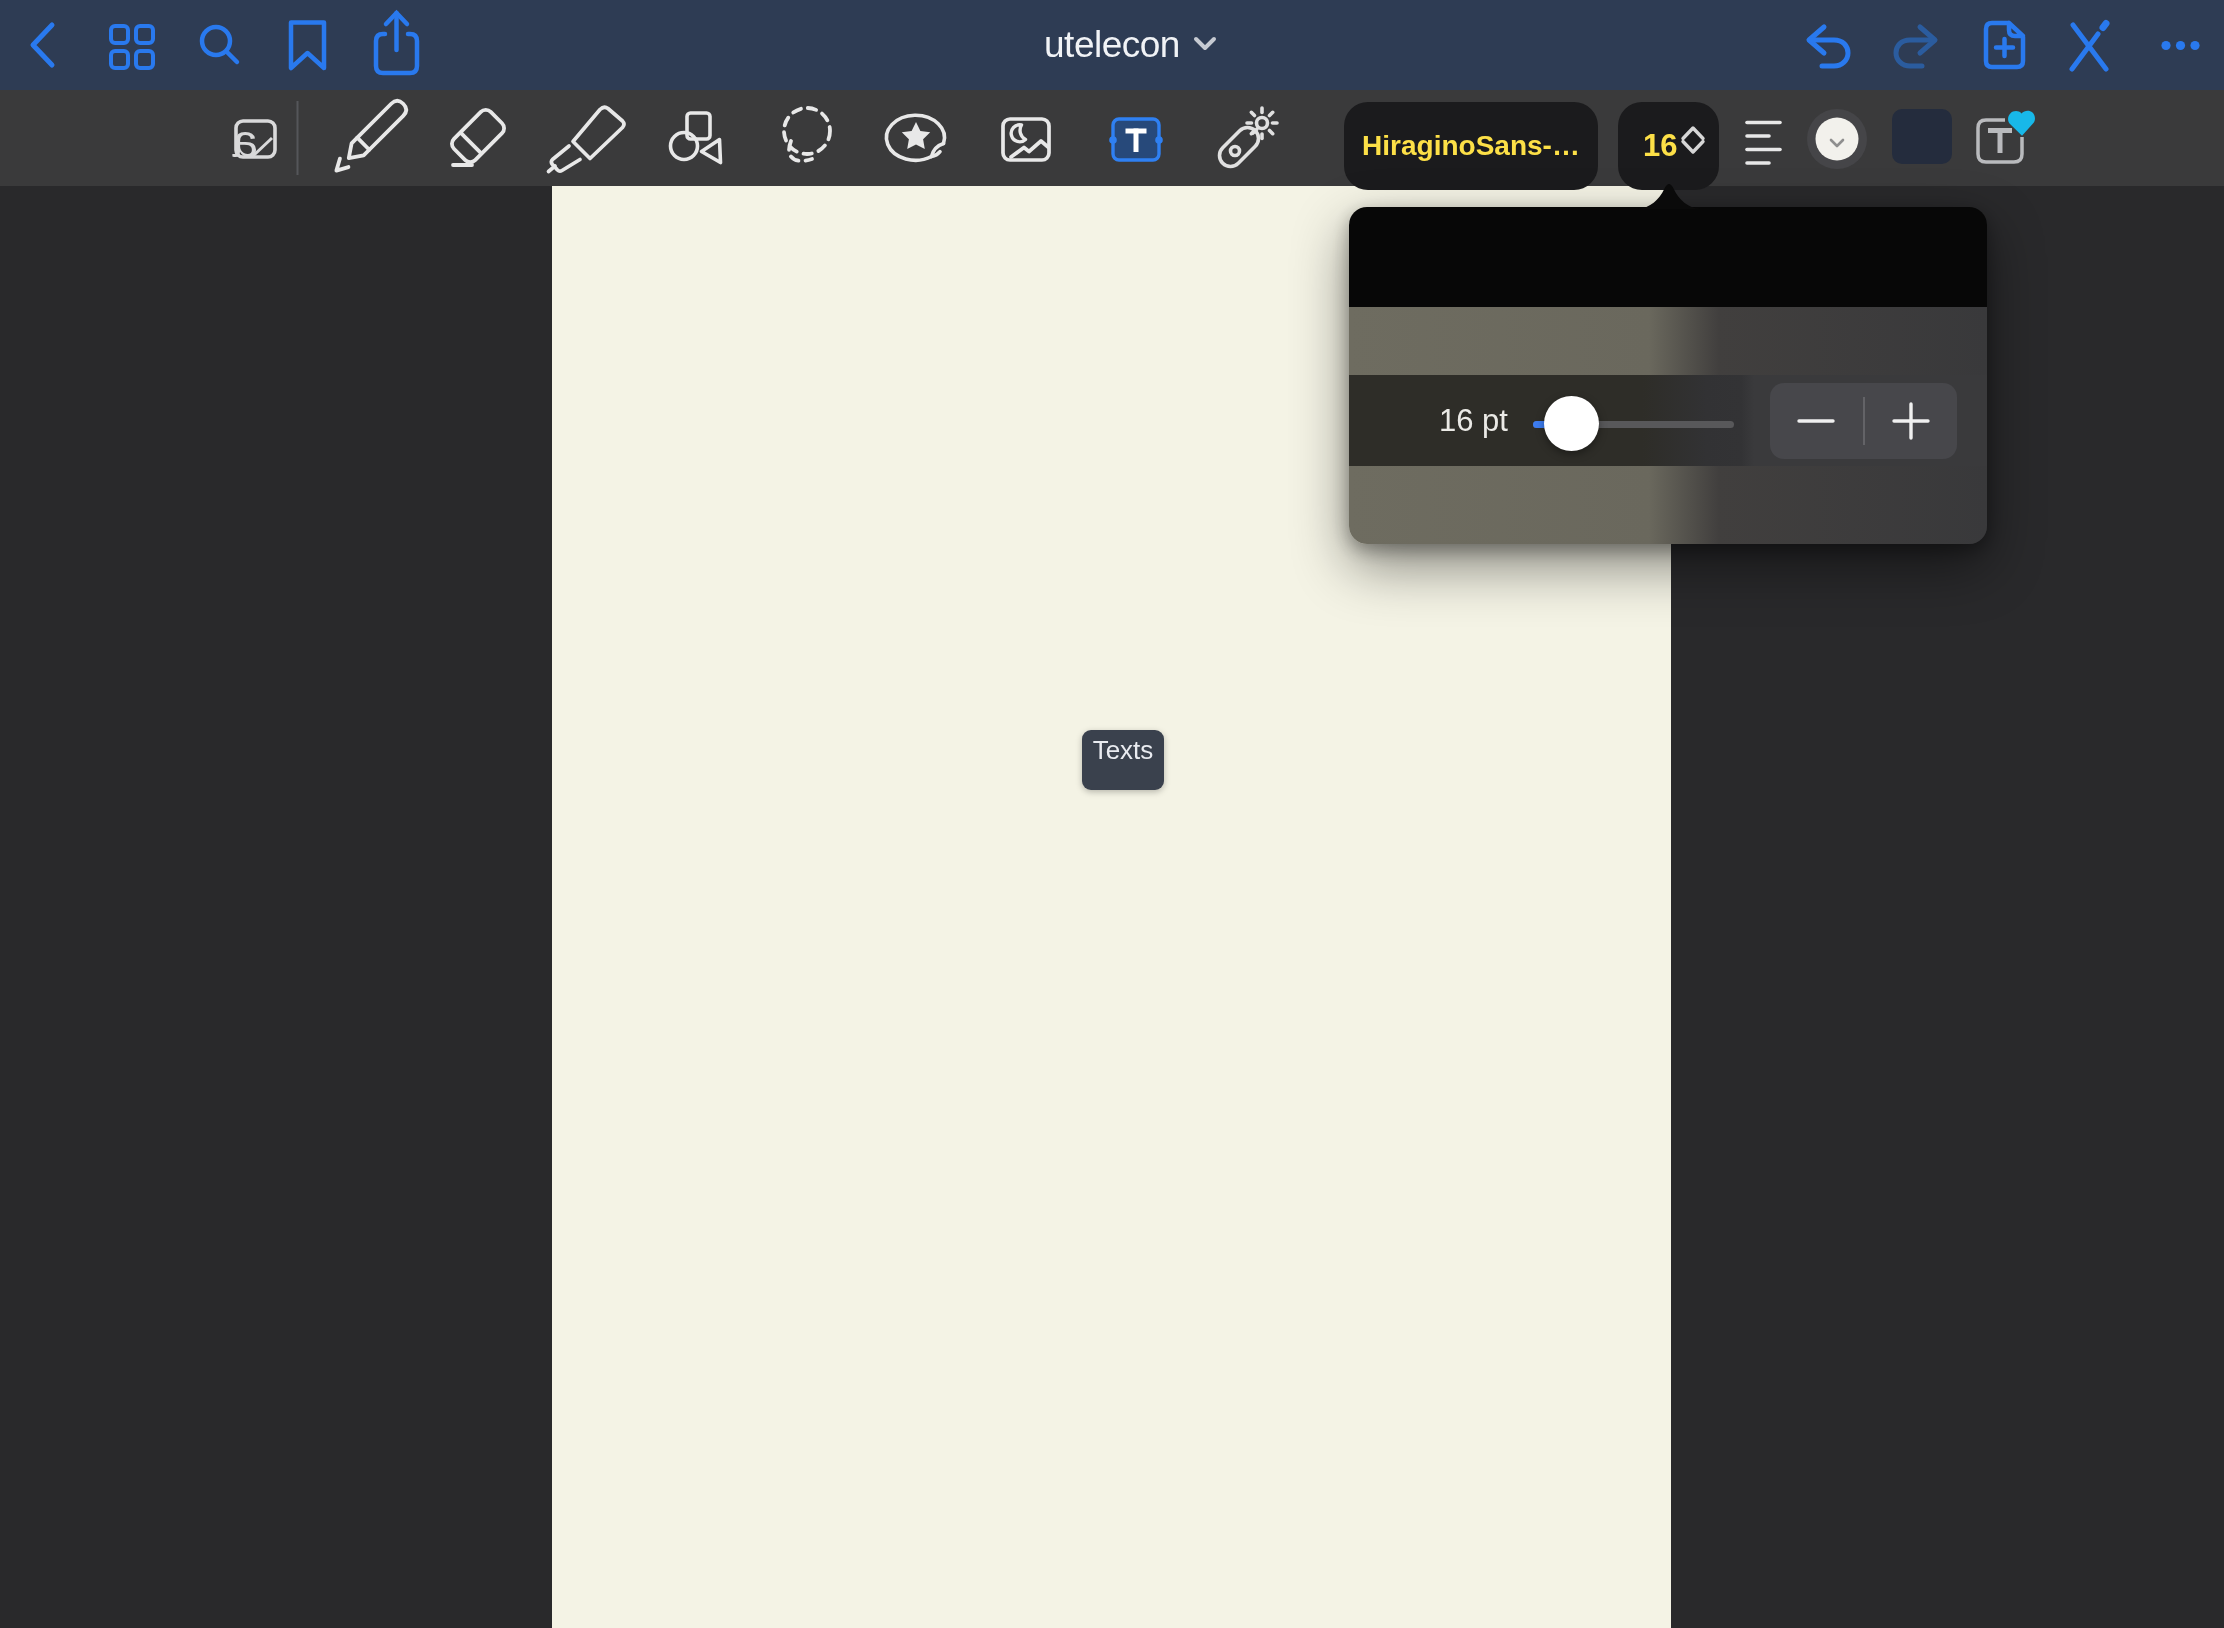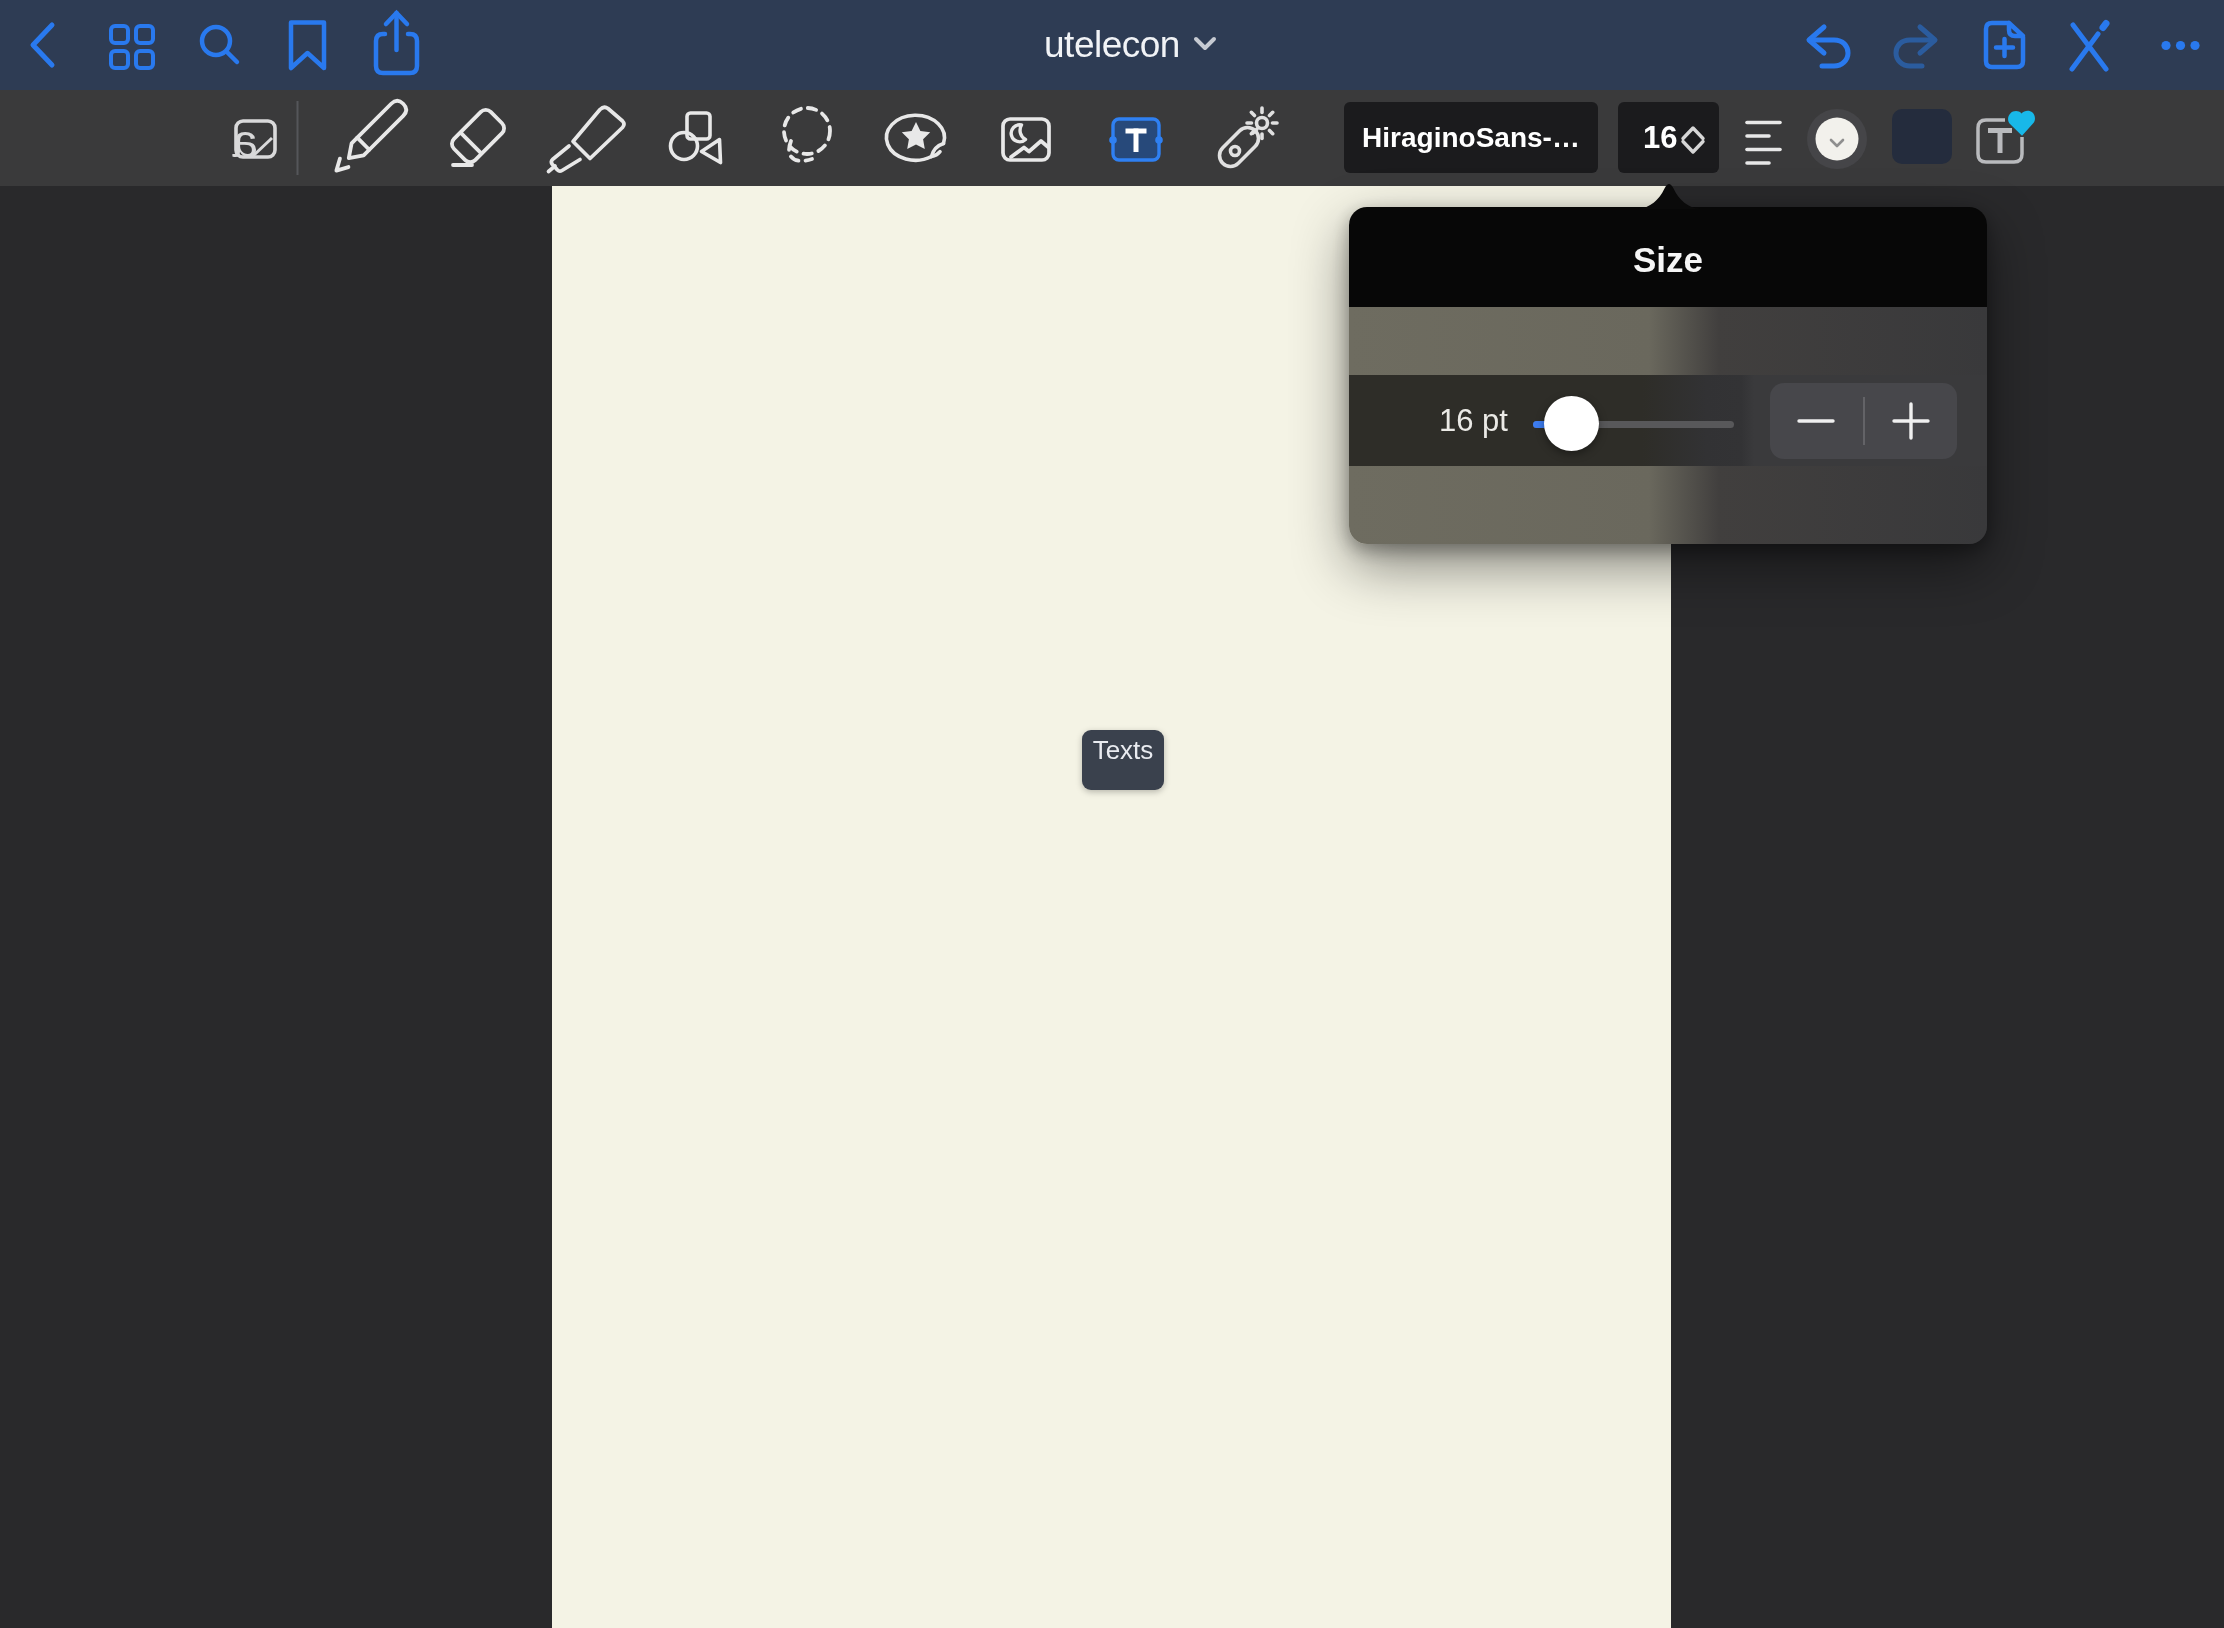--- a/index.html
+++ b/index.html
@@ -2,22 +2,22 @@
 <html><head>
 <meta charset="utf-8">
 <style>
   html,body{margin:0;padding:0;width:2224px;height:1628px;overflow:hidden;
     font-family:"Liberation Sans", sans-serif;background:#29292b;-webkit-font-smoothing:antialiased;}
   #navbar{position:absolute;left:0;top:0;width:2224px;height:90px;background:#2e3c54;}
   #toolbar{position:absolute;left:0;top:90px;width:2224px;height:96px;background:#3a3a3b;}
   #page{position:absolute;left:552px;top:186px;width:1119px;height:1442px;background:#f4f3e5;}
   #title{position:absolute;left:0;top:0;width:2224px;height:90px;will-change:transform;
     text-align:center;line-height:90px;color:#f1f3f6;font-size:37px;font-weight:400;letter-spacing:-0.5px;}
-  .pill{position:absolute;top:102px;height:71px;will-change:transform;background:#1b1b1d;border-radius:6px;
-    display:flex;align-items:center;justify-content:center;color:#ffffff;font-weight:700;}
+  .pill{position:absolute;top:102px;height:88px;will-change:transform;background:#1b1b1d;border-radius:24px;
+    display:flex;align-items:center;justify-content:center;color:#fde047;font-weight:700;}
   #fontpill{left:1344px;width:254px;font-size:28px;}
   #sizepill{left:1618px;width:99px;font-size:31px;justify-content:flex-start;padding-left:2px;}
   #swatch{position:absolute;left:1892px;top:109px;width:60px;height:55px;border-radius:10px;background:#242c3d;}
   
   #pop{position:absolute;left:1349px;top:207px;width:638px;height:337px;border-radius:18px;
     overflow:hidden;box-shadow:0 22px 55px rgba(0,0,0,.45), 0 6px 18px rgba(0,0,0,.32);}
   #pop .band1{position:absolute;left:0;top:0;width:638px;height:100px;background:#070707;}
   #pop .band2{position:absolute;left:0;top:100px;width:638px;height:68px;
     background:linear-gradient(to right,#6e6c60 0%,#6a685d 47%,#413f3e 58%,#39393b 100%);}
   #pop .band3{position:absolute;left:0;top:168px;width:638px;height:91px;
@@ -49,21 +49,20 @@
 <div id="sizepill" class="pill">
     <span style="margin-left:23px;">16</span>
   </div>
 <div id="swatch"></div>
 
 <div id="pop">
   <div class="band1"></div>
   <div class="band2"></div>
   <div class="band3"></div>
   <div class="band4"></div>
-  <div id="sizetitle">Size</div>
   <div id="ptlabel">16 pt</div>
   <div id="track"></div>
   <div id="trackblue"></div>
   <div id="knob"></div>
   <div id="stepper">
     <div class="div"></div>
     <svg width="187" height="76">
       <path d="M29 38 H63" stroke="#f0f0f0" stroke-width="3.4" stroke-linecap="round"></path>
       <path d="M124 38 H158 M141 21 V55" stroke="#f0f0f0" stroke-width="3.4" stroke-linecap="round"></path>
     </svg>

